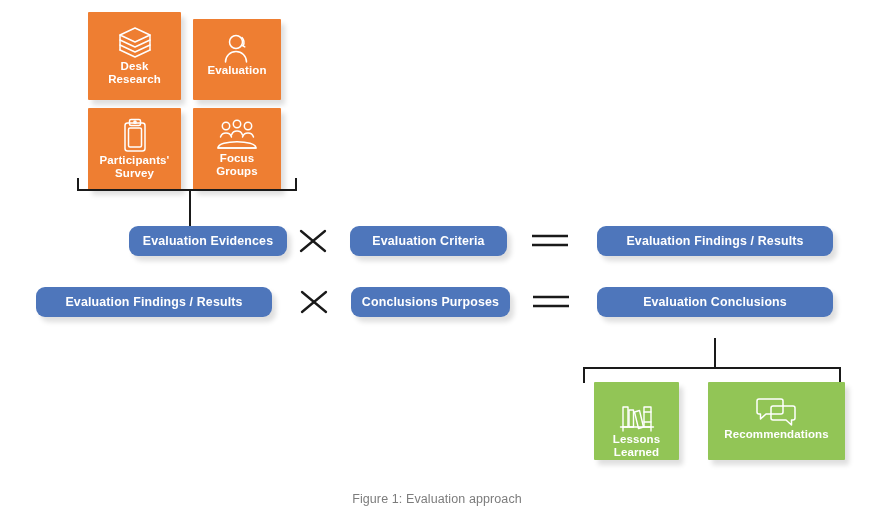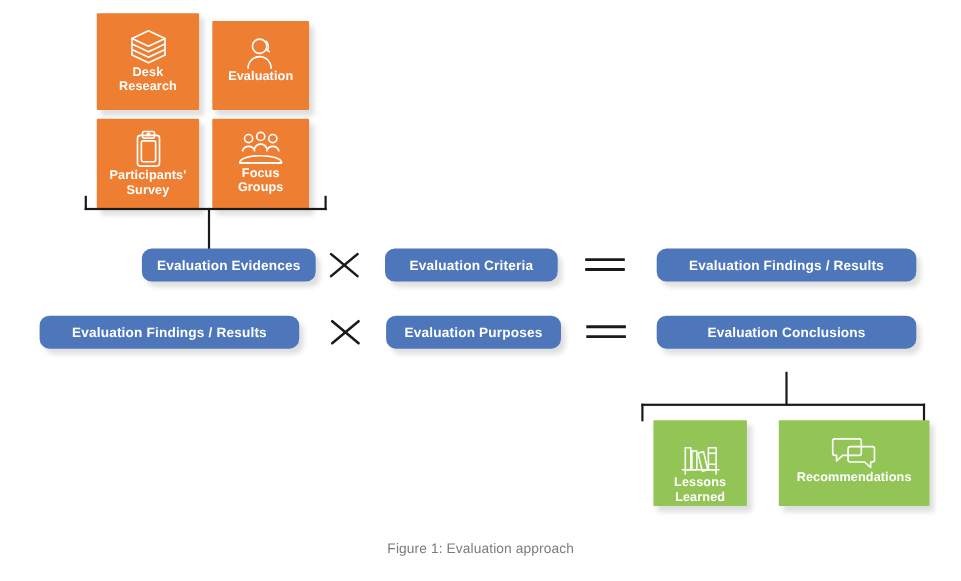--- a/index.html
+++ b/index.html
@@ -189,21 +189,21 @@
   </div>
 
   <div class="op" style="left:299px; top:289px;">
     <svg width="30" height="26" viewBox="0 0 30 26" stroke="#1a1a1a" stroke-width="2.3" stroke-linecap="round">
       <line x1="3" y1="3" x2="27" y2="23"></line>
       <line x1="27" y1="3" x2="3" y2="23"></line>
     </svg>
   </div>
 
   <div class="pill" style="left:351px; top:287px; width:159px; height:30px;">
-    <span>Evaluation Purposes</span>
+    <span>Conclusions Purposes</span>
   </div>
 
   <div class="op" style="left:532px; top:293px;">
     <svg width="38" height="18" viewBox="0 0 38 18" stroke="#1a1a1a" stroke-width="2.6" stroke-linecap="butt">
       <line x1="1" y1="4" x2="37" y2="4"></line>
       <line x1="1" y1="13" x2="37" y2="13"></line>
     </svg>
   </div>
 
   <div class="pill" style="left:597px; top:287px; width:236px; height:30px;">

